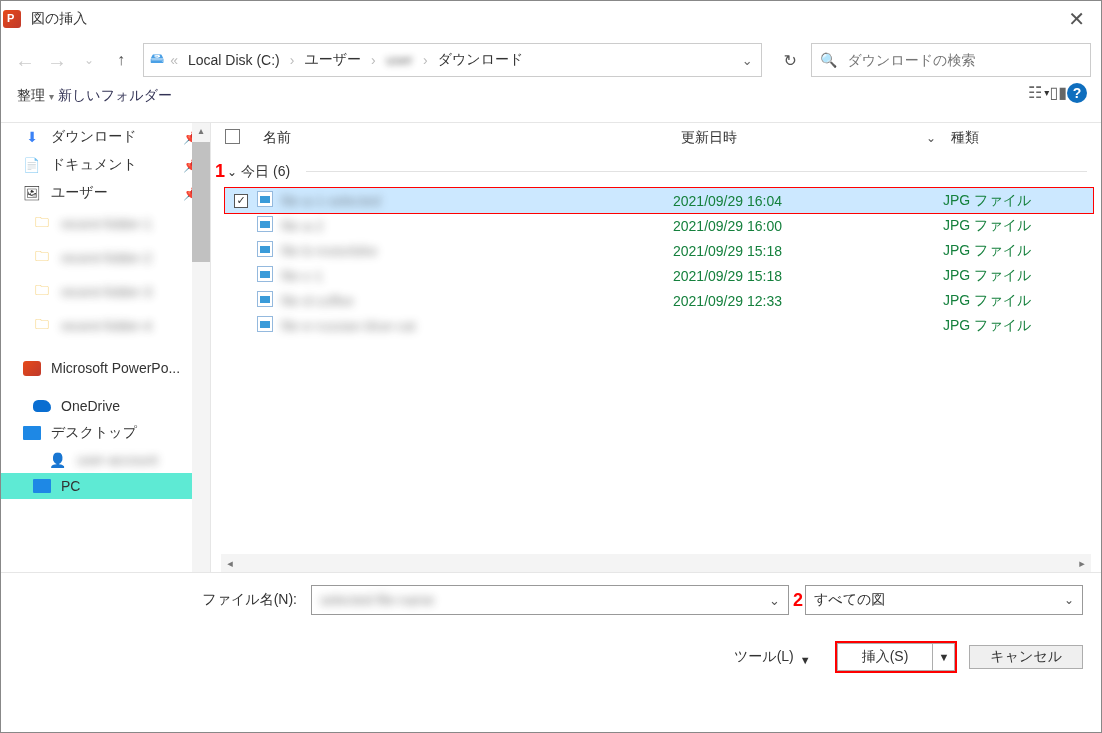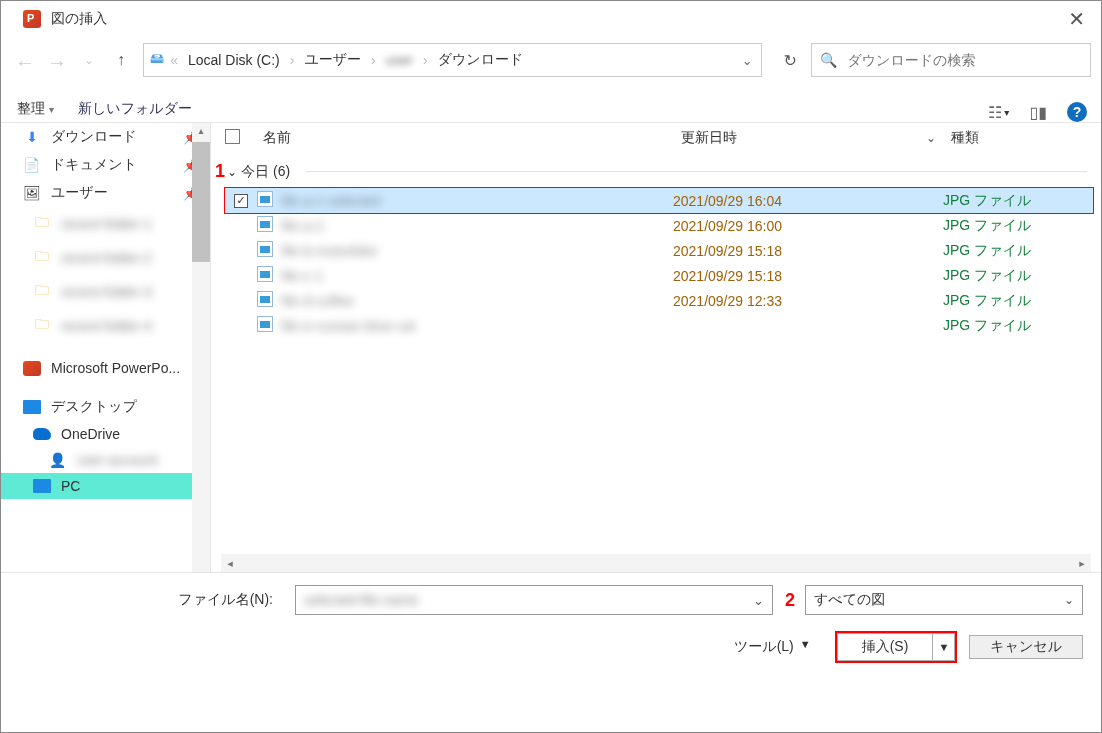--- a/index.html
+++ b/index.html
@@ -10,21 +10,21 @@
   --select-border:#99d1ff;
   --link:#2b579a;
   --grey:#666;
   --btn-border:#adadad;
   --anno:#ff0000;
 }
 *{box-sizing:border-box;font-family:"Yu Gothic UI","Meiryo UI",Arial,sans-serif;font-size:14px;color:var(--text)}
 body{margin:0;background:var(--bg);width:1102px;height:733px;overflow:hidden;border:1px solid #888;position:relative}
 
 
-.titlebar{display:flex;align-items:center;height:36px;padding:0 2px 0 22px;font-size:13px;}
+.titlebar{display:flex;align-items:center;height:36px;padding:0 2px 0 2px;font-size:13px;}
 .pp-icon{width:18px;height:18px;flex:none;border-radius:3px;background:linear-gradient(135deg,#e64a19,#c0392b);position:relative;margin-right:10px}
 .pp-icon::after{content:"P";color:#fff;font-weight:bold;font-size:11px;position:absolute;left:4px;top:2px}
 .title-spacer{flex:1}
 .close{font-size:20px;padding:4px 14px;color:#555;font-weight:300}
 
 
 .navbar{display:flex;align-items:center;padding:6px 10px;gap:4px}
 .nav-arrow{width:28px;height:28px;display:flex;align-items:center;justify-content:center;color:#555;font-size:20px}
 .nav-arrow.disabled{color:#ccc}
 .up-arrow{font-size:16px}
@@ -33,21 +33,21 @@
 .bc-sep{color:#bbb;padding:0 2px}
 .bc-item{padding:3px 4px;white-space:nowrap}
 .bc-item.blur{filter:blur(3px);opacity:.7}
 .bc-refresh{font-size:16px;padding:0 10px;color:#555}
 .bc-dropdown-space{flex:1}
 .search{display:flex;align-items:center;height:34px;border:1px solid #ccc;width:280px;padding:0 8px;gap:8px;color:#888}
 .search .sicon{color:#888}
 .search input{border:none;flex:1;outline:none;color:#555;background:transparent}
 
 
-.toolbar{display:flex;align-items:flex-end;height:40px;border-bottom:1px solid var(--divider);padding:0 14px;gap:20px}
+.toolbar{display:flex;align-items:flex-start;height:40px;border-bottom:1px solid var(--divider);padding:0 14px;}
 .tool-btn{display:flex;align-items:center;gap:4px;color:#335;cursor:pointer;padding:4px 2px}
 .tool-btn .caret{font-size:10px;color:#777}
 .toolbar .spacer{flex:1}
 .viewbtn{font-size:16px;color:#666;display:flex;align-items:center;gap:2px}
 .help{width:20px;height:20px;border-radius:50%;background:#0f6ebe;color:#fff;font-weight:bold;display:flex;align-items:center;justify-content:center;font-size:14px}
 
 
 .main{display:flex;height:450px;border-bottom:1px solid var(--divider)}
 
 .sidebar{width:210px;border-right:1px solid var(--divider);position:relative}
@@ -81,43 +81,43 @@
 .group-hdr .line{flex:1;height:1px;background:#e2e2e2;margin-left:12px}
 .anno1{color:var(--anno);font-weight:bold;font-size:18px;margin-right:-2px;margin-left:-10px}
 
 .row{display:flex;align-items:center;padding:3px 0;margin:0 8px 0 14px;position:relative}
 .row .cell-chk{width:32px;display:flex;justify-content:center}
 .row .chkbox{width:14px;height:14px;border:1px solid #555;display:none;align-items:center;justify-content:center;font-size:11px;line-height:11px;color:#333;background:#fff}
 .row.selected .chkbox{display:flex}
 .row .cell-icon{width:20px}
 .row .cell-name{flex:1;padding-left:4px}
 .row .blurspan{filter:blur(4px);opacity:.55}
-.row .cell-date{width:230px;color:#a16207}
+.row .cell-date{width:230px;color:#15803d}
 .row .cell-type{width:150px;color:#15803d}
 .row.selected{background:var(--select-bg);outline:1px solid var(--anno)}
 .file-ico{width:16px;height:16px;display:inline-block;position:relative;background:#fff;border:1px solid #94b9de}
 .file-ico::after{content:"";position:absolute;left:2px;top:4px;width:10px;height:7px;background:#3a9bd9}
 
 .h-scroll{height:18px;background:#f4f4f4;margin:0 10px;display:flex;align-items:center}
 .h-scroll .sbtn{width:18px;text-align:center;font-size:11px;color:#777}
 .h-scroll .strack{flex:1}
 
 
 .footer{padding:12px 18px 14px 18px}
-.frow{display:flex;align-items:center;gap:18px;justify-content:flex-end;margin-bottom:18px}
+.frow{display:flex;align-items:center;gap:10px;justify-content:flex-end;margin-bottom:28px}
 .flabel{white-space:nowrap;margin-right:4px;margin-left:120px}
 .filename{display:flex;align-items:center;height:30px;border:1px solid #999;width:478px;background:#fff}
 .filename .blurval{filter:blur(4px);opacity:.6;padding:0 8px;flex:1}
 .filename .dd{padding:2px 8px 2px 4px;color:#555;font-size:13px}
 .filter{display:flex;align-items:center;justify-content:space-between;height:30px;border:1px solid #999;width:278px;padding:0 8px;background:#fff}
 .filter .caret{font-size:12px;color:#555}
 .anno2{color:var(--anno);font-weight:bold;font-size:18px;margin-left:-6px;margin-right:-8px}
 
 .actions{display:flex;justify-content:flex-end;align-items:center;gap:14px}
-.tools{display:flex;align-items:flex-start;gap:6px;margin-right:12px}
+.tools{display:flex;align-items:flex-end;gap:6px;margin-right:12px}
 .tools .caret{font-size:11px}
 .btn{height:24px;border:1px solid var(--btn-border);background:#efefef;display:flex;align-items:center;justify-content:center;padding:0 20px;cursor:pointer}
 .split-btn{display:flex;height:28px;border:1px solid var(--btn-border)}
 .split-btn .main-part{display:flex;align-items:center;justify-content:center;padding:8px 24px;background:#fff}
 .split-btn .caret-part{display:flex;align-items:center;justify-content:center;width:22px;border-left:1px solid var(--btn-border);background:#fff;font-size:11px}
 .split-btn.red-outline{outline:2px solid var(--anno)}
 .onedrive-ico{width:18px;height:12px;background:#0a6ed1;border-radius:6px 9px 5px 5px;display:inline-block}
 </style>
 </head>
 <body>
@@ -198,27 +198,27 @@
     <div class="nav-item blur sub">
         <span class="icon folder-ico">🗀</span>
         <span class="lbl">recent-folder-4</span>
       </div>
     <div style="height:12px"></div>
     <div class="nav-item">
         <span class="pp-small icon"></span>
         <span class="lbl">Microsoft PowerPo...</span>
       </div>
     <div style="height:12px"></div>
-    <div class="nav-item">
-        <span class="pc-ico icon"></span>
-        <span class="lbl">デスクトップ</span>
-      </div>
     <div class="nav-item sub">
         <span class="onedrive-ico icon"></span>
         <span class="lbl">OneDrive</span>
+      </div>
+    <div class="nav-item">
+        <span class="pc-ico icon"></span>
+        <span class="lbl">デスクトップ</span>
       </div>
     <div class="nav-item blur sub" style="padding-left:48px">
         <span class="icon">👤</span>
         <span class="lbl">user-account</span>
       </div>
     <div class="nav-item sub active">
         <span class="pc-ico icon"></span>
         <span class="lbl">PC</span>
       </div>
     <div class="scroll">

